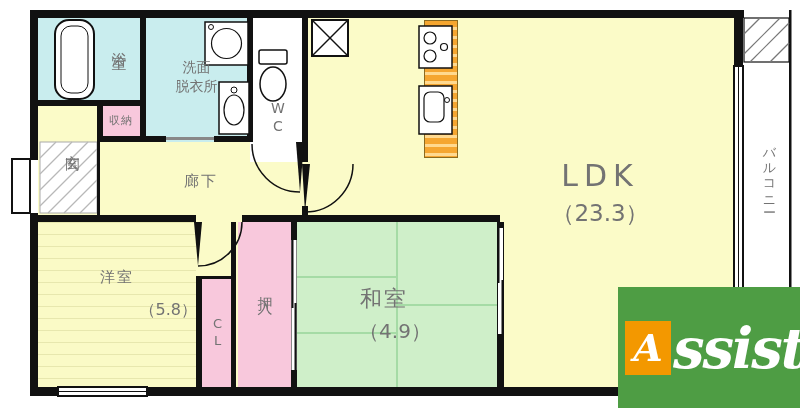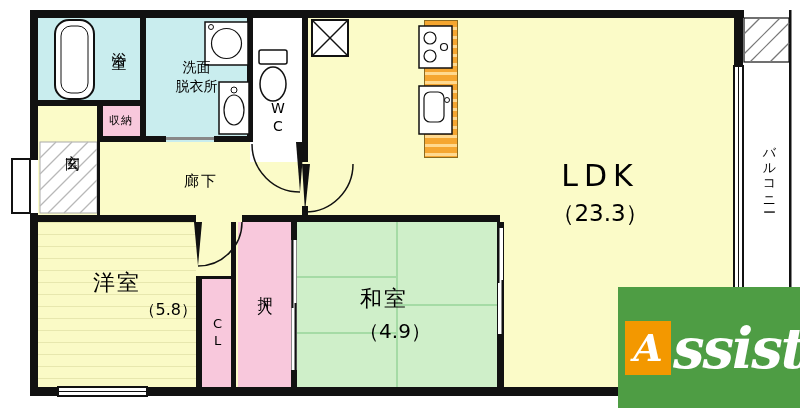--- a/index.html
+++ b/index.html
@@ -16,32 +16,32 @@
      background:repeating-linear-gradient(to bottom,#E7E7AE 0 1.5px,rgba(0,0,0,0) 1.5px 12px),#FAFAC6;}
   .f-cl{left:202px;top:279px;width:31px;height:109px;background:#F8C8DC;}
   .f-oshiire{left:238px;top:222px;width:53px;height:166px;background:#F8C8DC;}
   .f-tatami{left:293px;top:222px;width:204px;height:166px;background:#CFEFC9;}
   .f-balcony{left:743px;top:18px;width:48px;height:372px;background:#ffffff;}
   .f-kitchen{left:424px;top:20px;width:34px;height:138px;border:1px solid #8a6a20;box-sizing:border-box;
      background:repeating-linear-gradient(to bottom,#F5A630 0 6px,#FFD98F 6px 9px);}
   
   #lines{left:0;top:0;width:800px;height:408px;}
   
-  .lbl{position:absolute;color:#000000;white-space:nowrap;}
+  .lbl{position:absolute;color:#737373;white-space:nowrap;}
   .c{text-align:center;}
   .v{writing-mode:vertical-rl;text-orientation:upright;letter-spacing:3px;}
   .bath-l{left:106px;top:40px;width:22px;height:62px;font-size:15px;}
   .wash-l{left:146px;top:58px;width:101px;font-size:14px;line-height:19px;}
   .wc-l{left:266px;top:100px;width:20px;height:50px;font-size:14px;letter-spacing:2px;}
   .sto-l{left:99px;top:113px;width:44px;font-size:11px;letter-spacing:1px;font-family:Liberation Serif, serif;}
   .gen-l{left:62px;top:144px;width:20px;height:58px;font-size:14px;}
   .hall-l{left:161px;top:172px;width:80px;font-size:15px;letter-spacing:2px;}
   .ldk-l{left:500px;top:158px;width:200px;font-size:30px;letter-spacing:6px;}
   .ldk-s{left:500px;top:198px;width:200px;font-size:23px;}
-  .west-l{left:37px;top:268px;width:160px;font-size:22px;letter-spacing:2px;}
+  .west-l{left:37px;top:268px;width:160px;font-size:15px;letter-spacing:2px;}
   .west-s{left:37px;top:300px;width:160px;font-size:16px;text-align:right;}
   .cl-l{left:207px;top:316px;width:18px;height:52px;font-size:13px;letter-spacing:2px;}
   .osh-l{left:252px;top:284px;width:22px;height:66px;font-size:15px;}
   .jap-l{left:304px;top:284px;width:160px;font-size:22px;letter-spacing:2px;}
   .jap-s{left:315px;top:318px;width:160px;font-size:20px;}
   .bal-l{left:754px;top:138px;width:24px;height:145px;font-size:13px;letter-spacing:2px;}
   
   .brand{left:618px;top:287px;width:182px;height:121px;background:#4E9D44;
          display:flex;align-items:center;padding-left:7px;box-sizing:border-box;}
   .brand-mark{width:46px;height:54px;background:#F39800;color:#fff;flex:0 0 auto;

